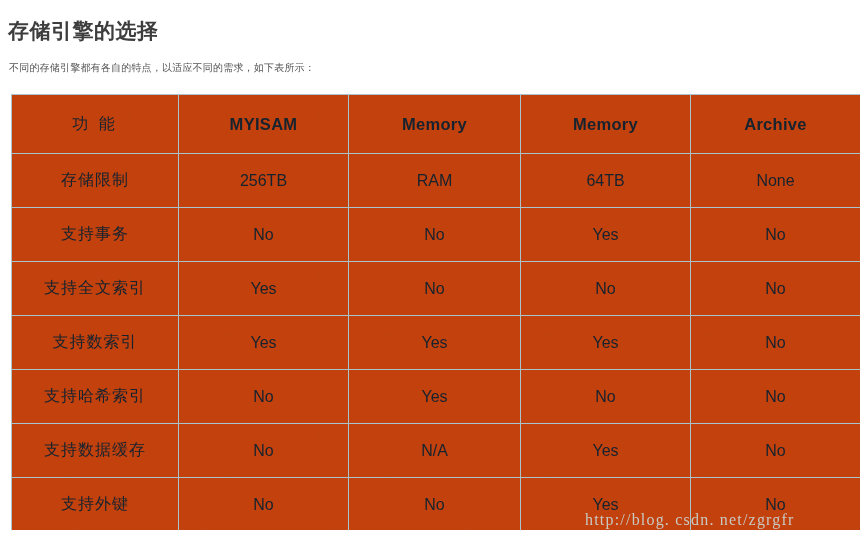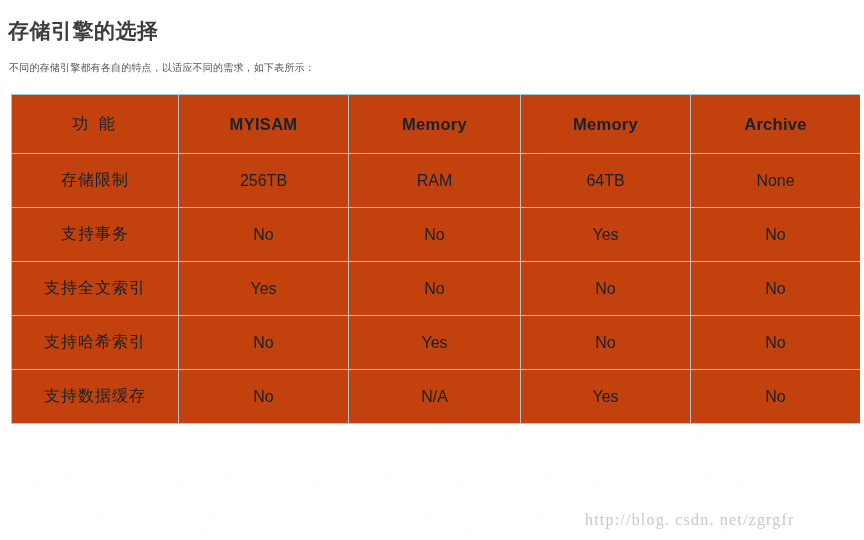--- a/index.html
+++ b/index.html
@@ -154,30 +154,44 @@
           <td>No</td>
         </tr>
         <tr>
           <td class="row-label">支持全文索引</td>
           <td>Yes</td>
           <td>No</td>
           <td>No</td>
           <td>No</td>
         </tr>
         <tr>
+          <td class="row-label">支持数索引</td>
+          <td>Yes</td>
+          <td>Yes</td>
+          <td>Yes</td>
+          <td>No</td>
+        </tr>
+        <tr>
           <td class="row-label">支持哈希索引</td>
           <td>No</td>
           <td>Yes</td>
           <td>No</td>
           <td>No</td>
         </tr>
         <tr>
           <td class="row-label">支持数据缓存</td>
           <td>No</td>
           <td>N/A</td>
+          <td>Yes</td>
+          <td>No</td>
+        </tr>
+        <tr>
+          <td class="row-label">支持外键</td>
+          <td>No</td>
+          <td>No</td>
           <td>Yes</td>
           <td>No</td>
         </tr>
       </tbody>
     </table>
     <div class="noise"></div>
   </div>
 
   <div class="watermark">http://blog. csdn. net/zgrgfr</div>
 

